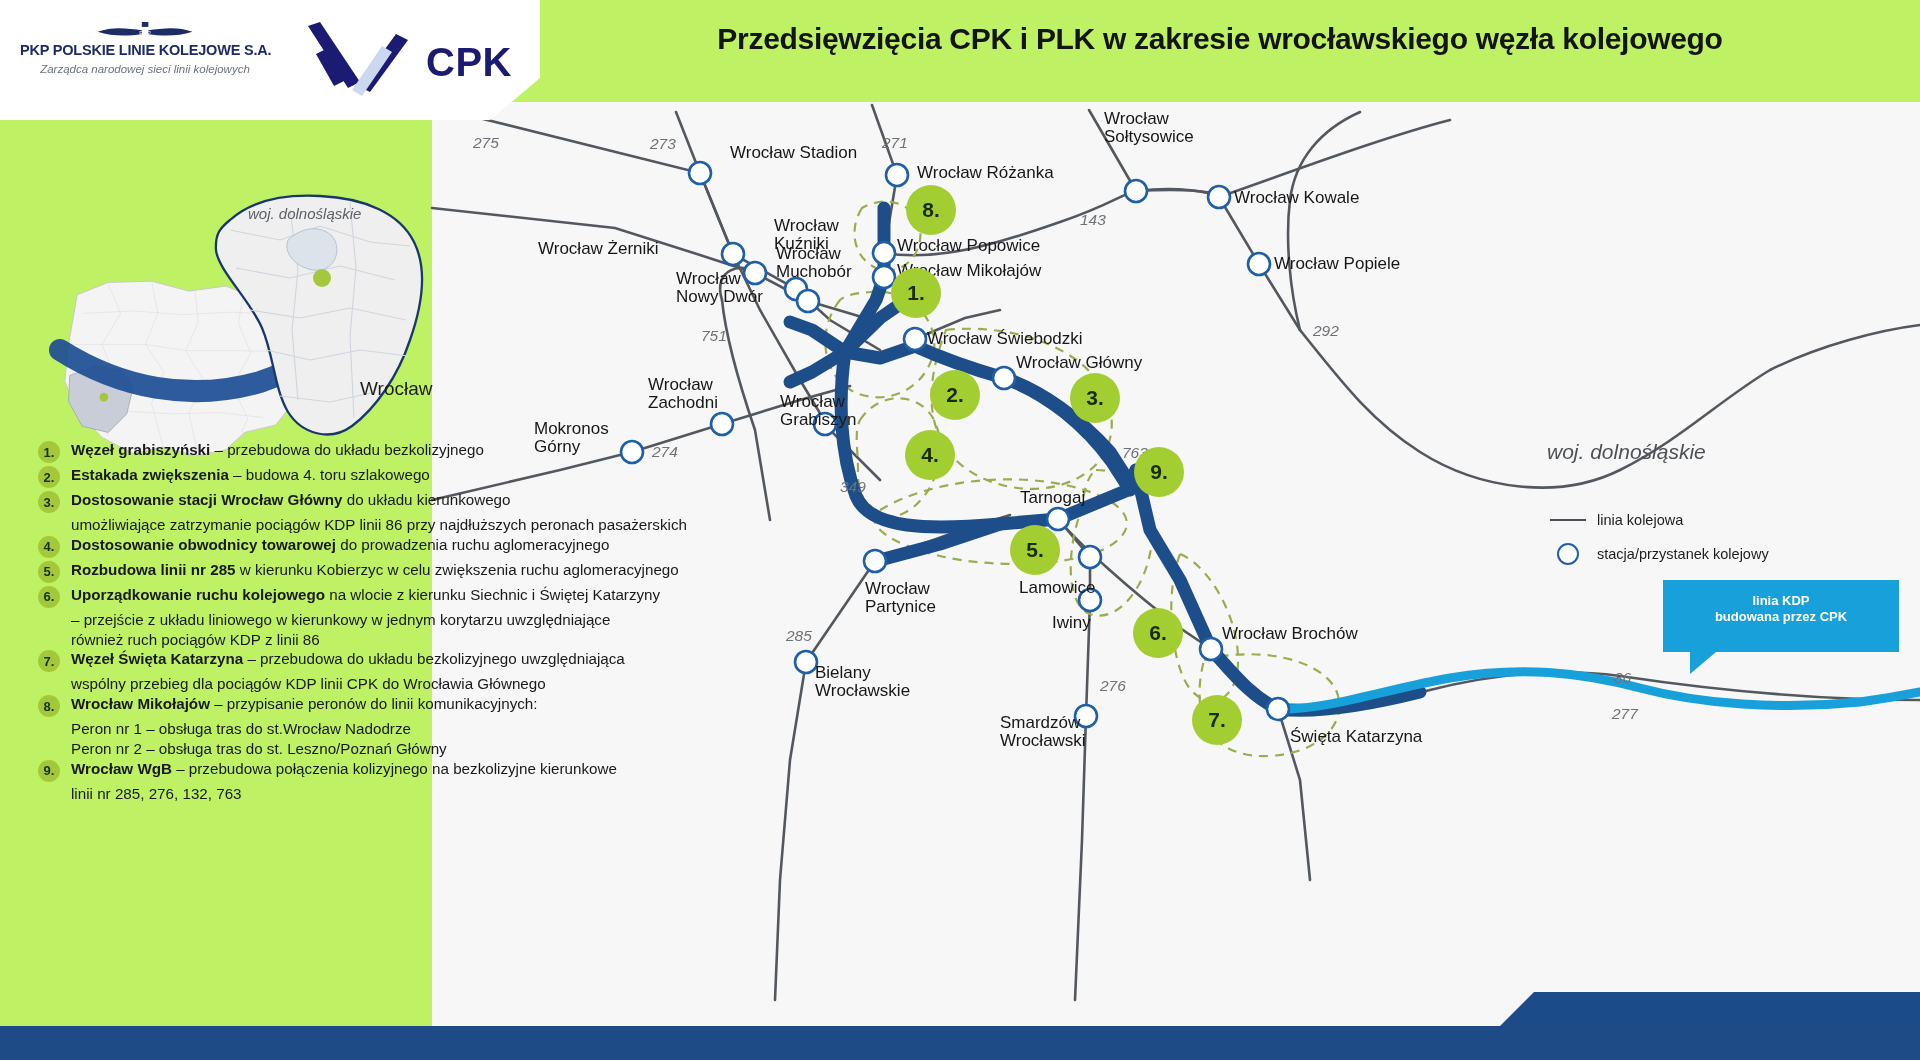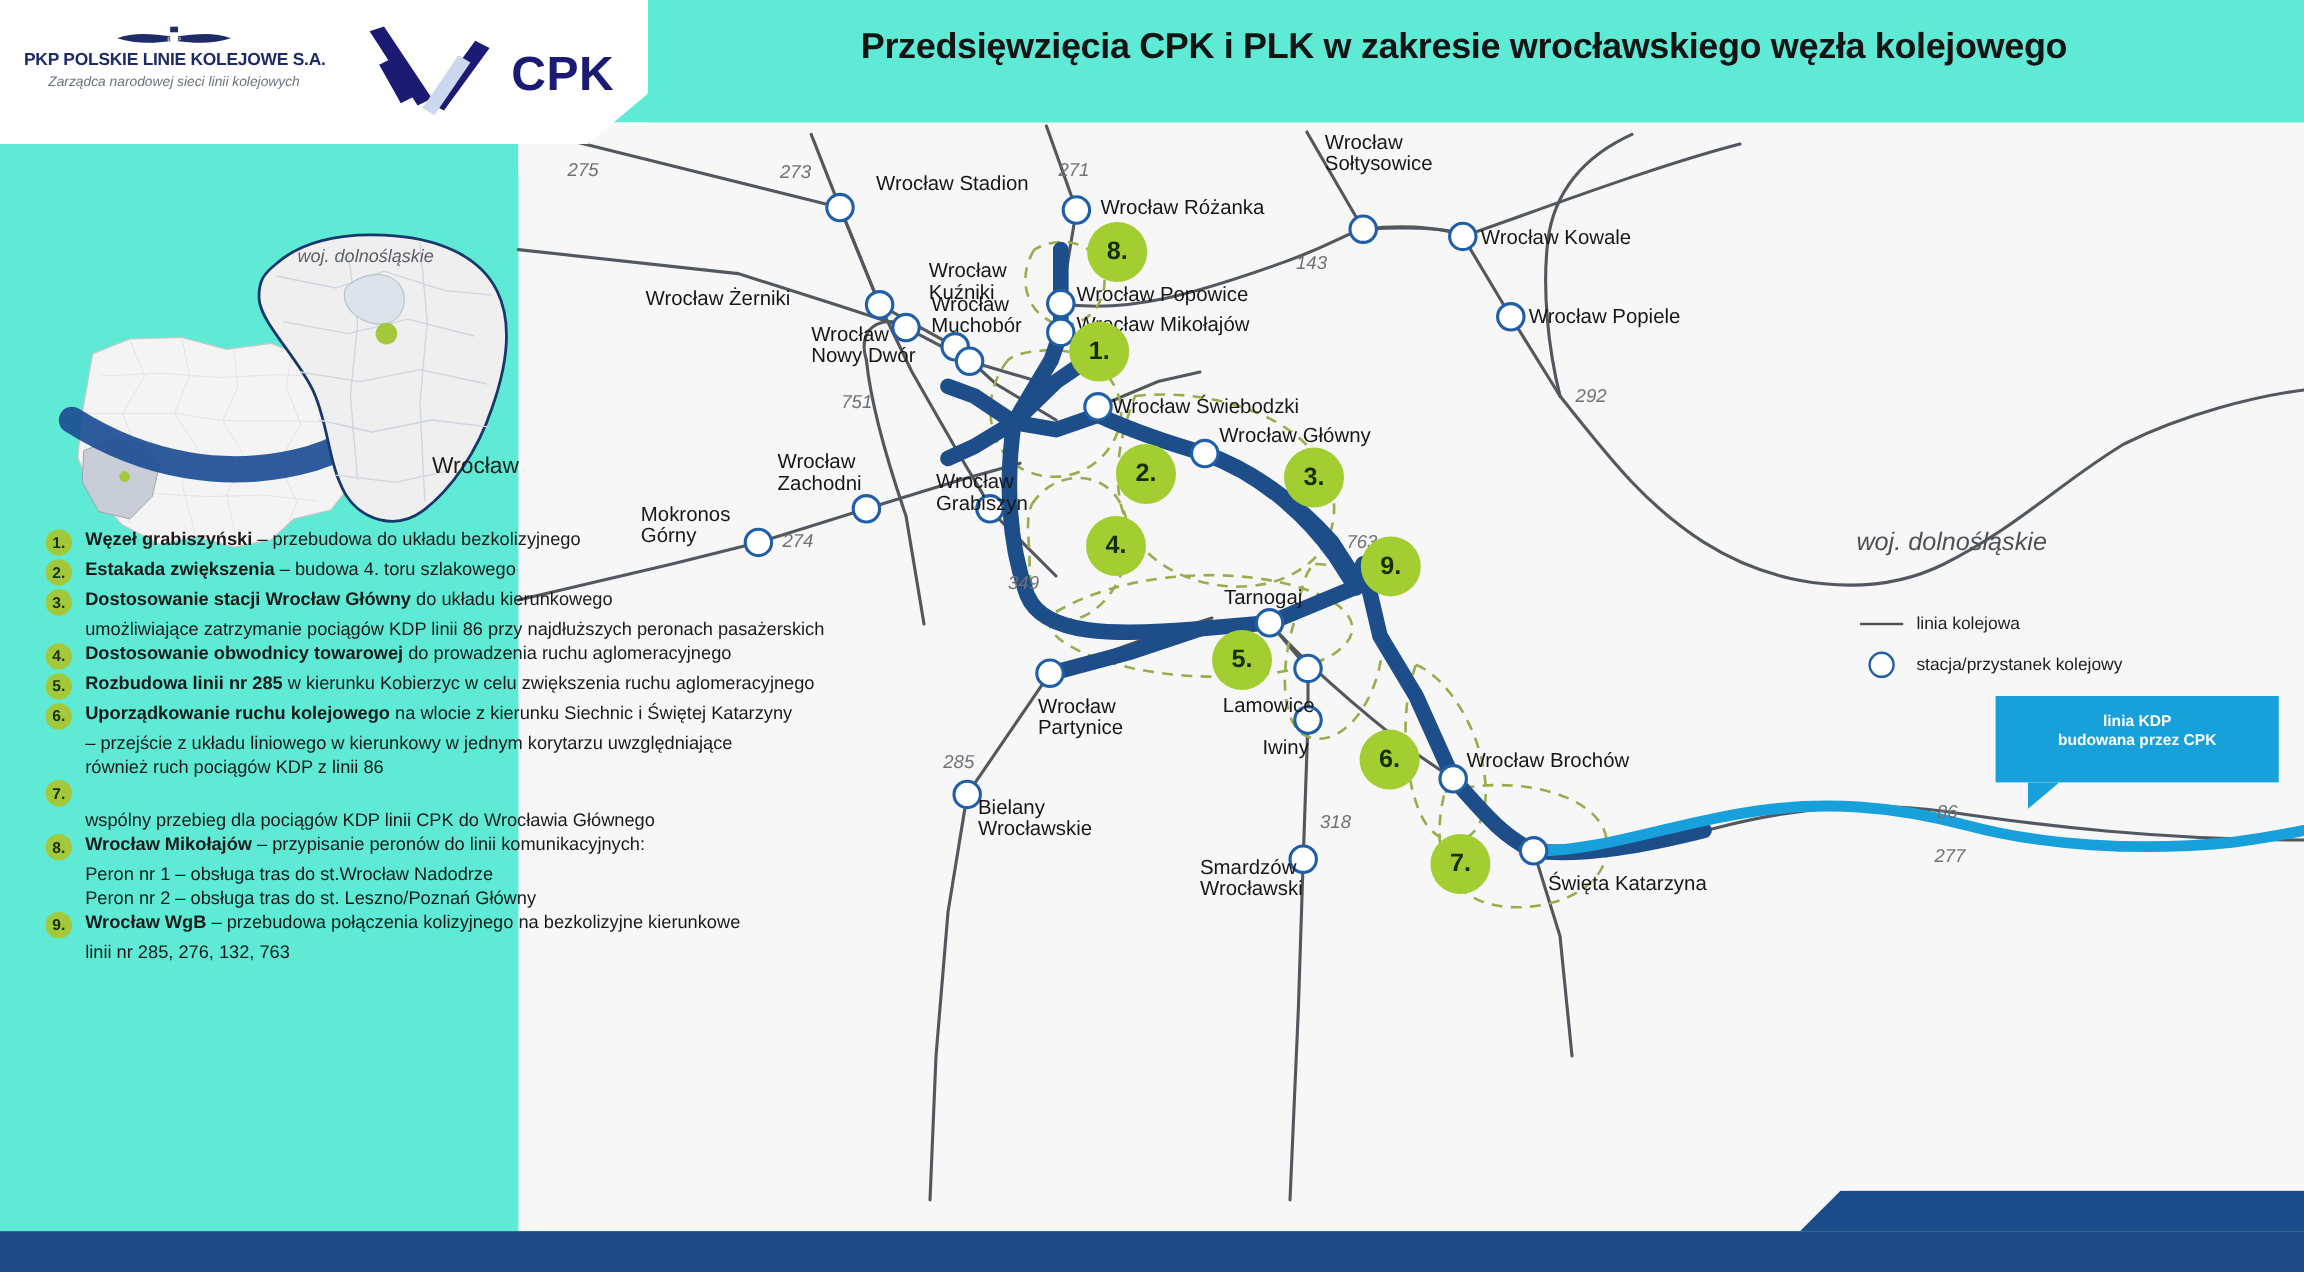--- a/index.html
+++ b/index.html
@@ -3,21 +3,21 @@
 <meta charset="utf-8">
 <style>
   html,body{margin:0;padding:0;}
   body{
     width:1920px;height:1060px;
     background:#f2f2f2;
     font-family:"Liberation Sans", sans-serif;
     overflow:hidden;
     position:relative;
   }
-  #root{position:absolute;inset:0;background:#5eead4;}
+  #root{position:absolute;inset:0;background:#bef264;}
 
   
   #map-layer{position:absolute;left:0;top:0;width:1920px;height:1060px;}
 
   
   .logo-panel{
     position:absolute;left:0;top:0;width:540px;height:120px;
     background:#ffffff;
     clip-path:polygon(0 0, 540px 0, 540px 78px, 490px 120px, 0 120px);
     box-shadow:2px 2px 6px rgba(0,0,0,.13);
@@ -317,20 +317,21 @@
         <div class="lg-text"><b>Rozbudowa linii nr 285</b> w kierunku Kobierzyc w celu zwiększenia ruchu aglomeracyjnego</div>
       </div>
       <div class="lg-row">
         <div class="lg-num">6.</div>
         <div class="lg-text"><b>Uporządkowanie ruchu kolejowego</b> na wlocie z kierunku Siechnic i Świętej Katarzyny</div>
       </div>
       <div class="lg-cont">– przejście z układu liniowego w kierunkowy w jednym korytarzu uwzględniające</div>
       <div class="lg-cont">również ruch pociągów KDP z linii 86</div>
       <div class="lg-row">
         <div class="lg-num">7.</div>
+        <div class="lg-text"><b>Węzeł Święta Katarzyna</b> – przebudowa do układu bezkolizyjnego uwzględniająca</div>
       </div>
       <div class="lg-cont">wspólny przebieg dla pociągów KDP linii CPK do Wrocławia Głównego</div>
       <div class="lg-row">
         <div class="lg-num">8.</div>
         <div class="lg-text"><b>Wrocław Mikołajów</b> – przypisanie peronów do linii komunikacyjnych:</div>
       </div>
       <div class="lg-cont">Peron nr 1 – obsługa tras do st.Wrocław Nadodrze</div>
       <div class="lg-cont">Peron nr 2 – obsługa tras do st. Leszno/Poznań Główny</div>
       <div class="lg-row">
         <div class="lg-num">9.</div>
@@ -377,21 +378,21 @@
       <div class="line-no" style="left: 473px; top: 134px;">275</div>
       <div class="line-no" style="left: 650px; top: 135px;">273</div>
       <div class="line-no" style="left: 882px; top: 134px;">271</div>
       <div class="line-no" style="left: 1080px; top: 211px;">143</div>
       <div class="line-no" style="left: 1313px; top: 322px;">292</div>
       <div class="line-no" style="left: 701px; top: 327px;">751</div>
       <div class="line-no" style="left: 652px; top: 443px;">274</div>
       <div class="line-no" style="left: 840px; top: 478px;">349</div>
       <div class="line-no" style="left: 1122px; top: 444px;">763</div>
       <div class="line-no" style="left: 786px; top: 627px;">285</div>
-      <div class="line-no" style="left: 1100px; top: 677px;">318</div>
+      <div class="line-no" style="left: 1100px; top: 677px;">276</div>
       <div class="line-no" style="left: 1614px; top: 669px; font-style: italic;">86</div>
       <div class="line-no" style="left: 1612px; top: 705px;">277</div>
       <div class="num-bubble" style="left: 906px; top: 185px;">8.</div>
       <div class="num-bubble" style="left: 891px; top: 268px;">1.</div>
       <div class="num-bubble" style="left: 930px; top: 370px;">2.</div>
       <div class="num-bubble" style="left: 1070px; top: 373px;">3.</div>
       <div class="num-bubble" style="left: 905px; top: 430px;">4.</div>
       <div class="num-bubble" style="left: 1134px; top: 447px;">9.</div>
       <div class="num-bubble" style="left: 1010px; top: 525px;">5.</div>
       <div class="num-bubble" style="left: 1133px; top: 608px;">6.</div>

